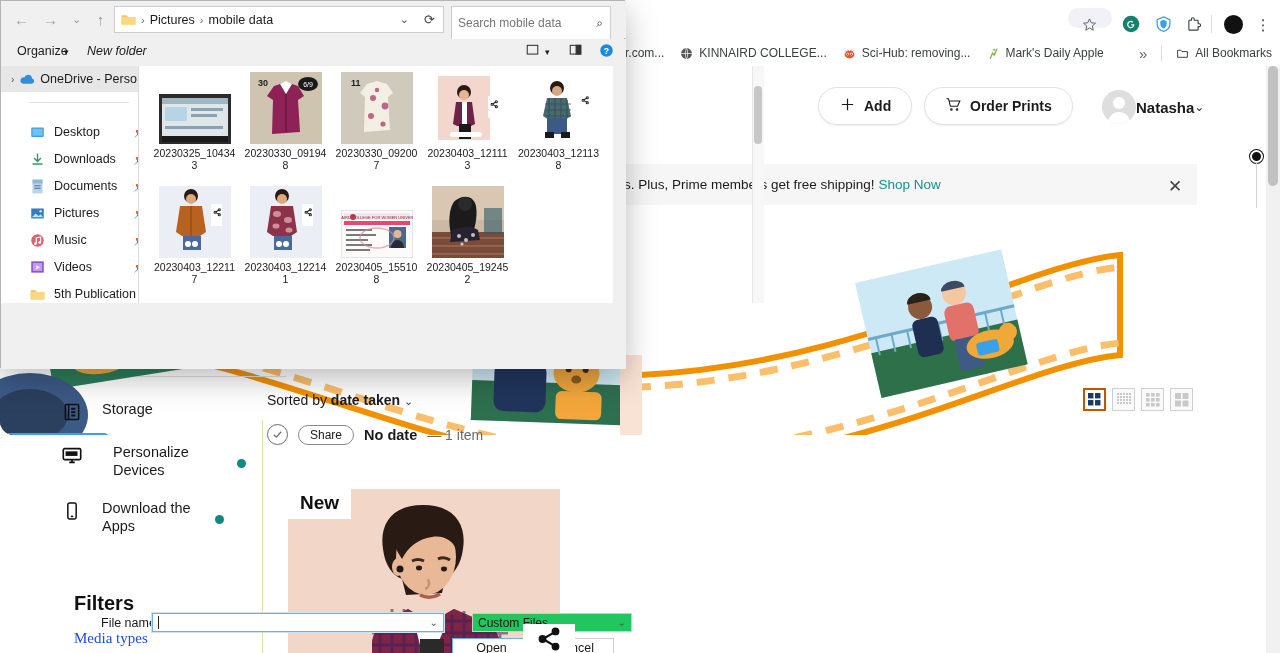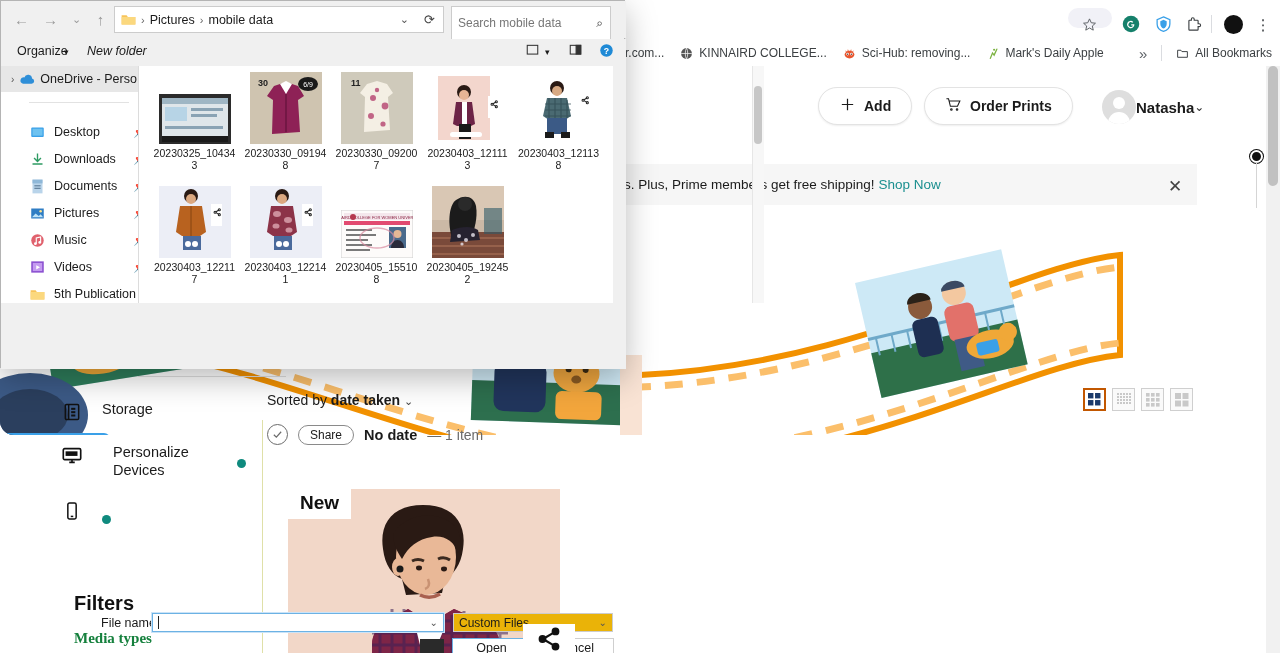--- a/index.html
+++ b/index.html
@@ -90,21 +90,21 @@
   .od-nav { position:absolute; left:60px; top:320px; width:200px; }
   .nav-sep { position:absolute; left:78px; top:-10px; width:148px; height:1px; background:#e0e0e0; }
   .nav-row {
     position:absolute; left:0; display:flex; align-items:flex-start; gap:18px;
     cursor:pointer;
   }
   .nav-ico { width:24px; height:24px; flex:0 0 24px; display:flex; align-items:center; justify-content:center; }
   .nav-label { font-size:14.5px; color:#1b1b1b; line-height:18px; width:95px; }
   .nav-dot { width:9px; height:9px; border-radius:50%; background:#0f8a7e; margin-top:16px; }
   .filters-h { position:absolute; left:14px; top:206px; font-size:20px; font-weight:700; color:#111; }
-  .media-h { position:absolute; left:14px; top:244px; font-size:15px; font-weight:700; color:#15803d;
+  .media-h { position:absolute; left:14px; top:244px; font-size:15px; font-weight:400; color:#1d4ed8;
              font-family:"Liberation Serif", serif; }
 
   
   .sortbar { position:absolute; left:267px; top:326px; font-size:14px; color:#1b1b1b; cursor:pointer; }
   .sortbar b { font-weight:700; }
   .grouprow { position:absolute; left:267px; top:358px; display:flex; align-items:center; gap:10px; }
   .check-circle {
     width:21px; height:21px; border-radius:50%; border:1.4px solid #6b6b6b;
     display:flex; align-items:center; justify-content:center; cursor:pointer;
   }
@@ -204,22 +204,22 @@
   .dlg-footer { position:absolute; left:0; top:302px; width:625px; height:66px; background:#f0f0f0; }
   .fn-label { position:absolute; left:100px; top:313px; font-size:12.5px; color:#1b1b1b; }
   .fn-input {
     position:absolute; left:151px; top:310px; width:292px; height:19px;
     background:#fff; border:1px solid #6cb2e4; box-shadow:0 0 0 1px #cbe3f7;
     display:flex; align-items:center; padding:0 5px; font-size:12px;
   }
   .fn-caret { width:1px; height:13px; background:#222; }
   .fn-chev { position:absolute; right:5px; color:#555; font-size:10px; }
   .ft-select {
-    position:absolute; left:452px; top:310px; width:160px; height:19px;
-    background:#eab308; border:1px solid #ccc; display:flex; align-items:center;
+    position:absolute; left:471px; top:310px; width:160px; height:19px;
+    background:#22c55e; border:1px solid #ccc; display:flex; align-items:center;
     padding:0 5px; font-size:12px; color:#1b1b1b; cursor:pointer;
   }
   .ft-chev { position:absolute; right:5px; color:#555; font-size:10px; }
   .dlg-btn {
     position:absolute; top:335px; width:79px; height:20px;
     background:#fff; border:1px solid #cfcfcf; font-size:12.5px; color:#1b1b1b;
     display:flex; align-items:center; justify-content:center; cursor:pointer;
   }
   #open-button { left:451px; border:1px solid #6cb2e4; }
   #cancel-button { left:534px; }
@@ -457,20 +457,21 @@
         <span class="nav-dot"></span>
       </div>
 
       <div class="nav-row" style="top:113px;">
         <span class="nav-ico">
           <svg width="20" height="20" viewBox="0 0 24 24" fill="none" stroke="#111" stroke-width="1.8">
             <rect x="7" y="2.5" width="10" height="19" rx="2"></rect>
               <path d="M10.5 18.5h3"></path>
             </svg>
         </span>
+        <span class="nav-label">Download the Apps</span>
         <span class="nav-dot"></span>
       </div>
 
       <div class="filters-h">Filters</div>
       <div class="media-h">Media types</div>
 
     </div>
 
     <div class="sortbar">
       <span>Sorted by </span><b>date taken</b>

